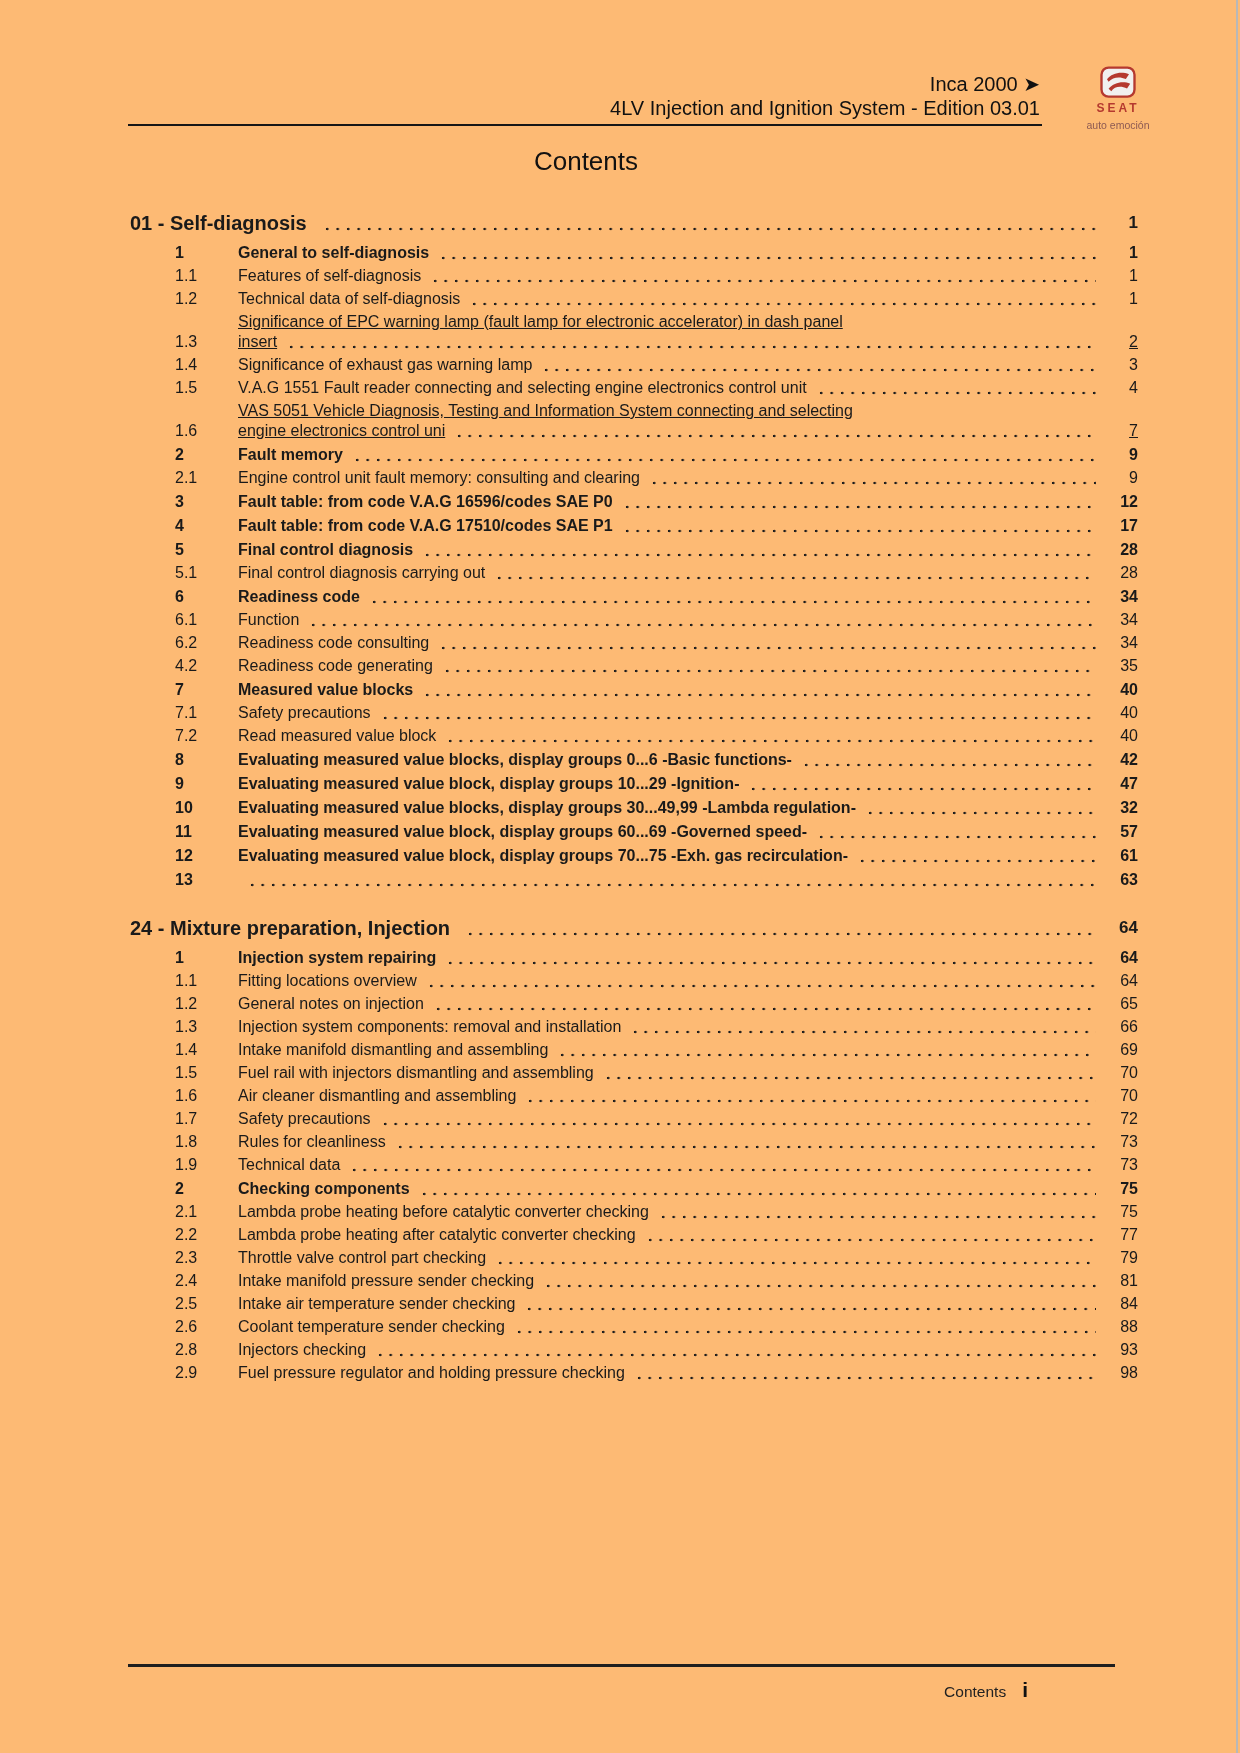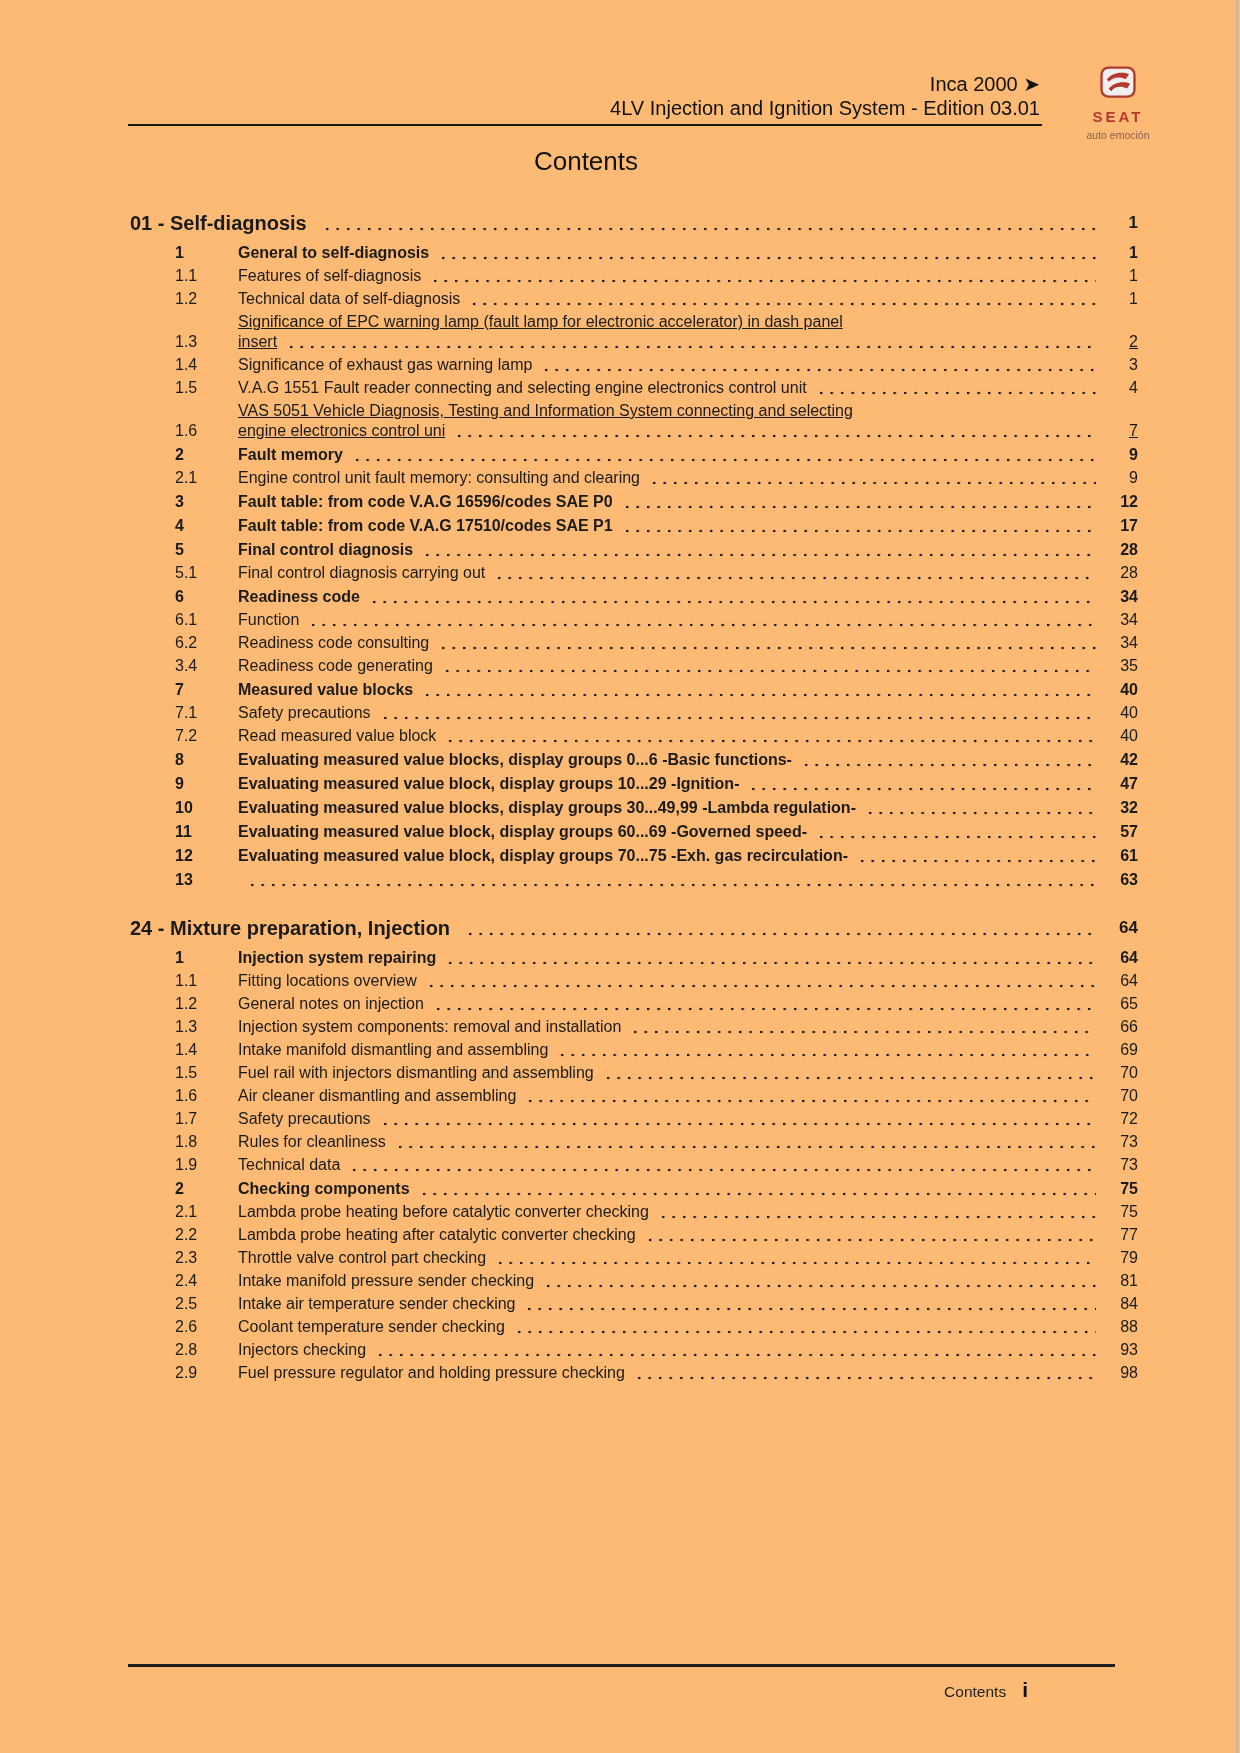--- a/index.html
+++ b/index.html
@@ -23,21 +23,21 @@
   }
   .header-rule {
     position:absolute; left:128px; top:124px; width:914px; height:2px;
     background:#161616;
   }
   .seat-logo {
     position:absolute; left:1078px; top:66px; width:80px;
     display:flex; flex-direction:column; align-items:center;
   }
   .seat-brand {
-    font-weight:bold; font-size:15px; letter-spacing:3px; margin-top:9px;
+    font-weight:bold; font-size:12px; letter-spacing:3px; margin-top:2px;
   }
   .seat-tagline { font-size:10.5px; margin-top:4px; }
 
   
   .page-title {
     position:absolute; left:130px; top:146px; width:912px;
     text-align:center; font-size:26px; font-weight:400; color:#111;
   }
 
   
@@ -210,21 +210,21 @@
         <span class="leader"></span>
         <span class="page-num">34</span>
       </div>
       <div class="toc-row entry-row">
         <span class="num">6.2</span>
         <span class="title">Readiness code consulting</span>
         <span class="leader"></span>
         <span class="page-num">34</span>
       </div>
       <div class="toc-row entry-row">
-        <span class="num">3.4</span>
+        <span class="num">4.2</span>
         <span class="title">Readiness code generating</span>
         <span class="leader"></span>
         <span class="page-num">35</span>
       </div>
       <div class="toc-row entry-row bold">
         <span class="num">7</span>
         <span class="title">Measured value blocks</span>
         <span class="leader"></span>
         <span class="page-num">40</span>
       </div>

